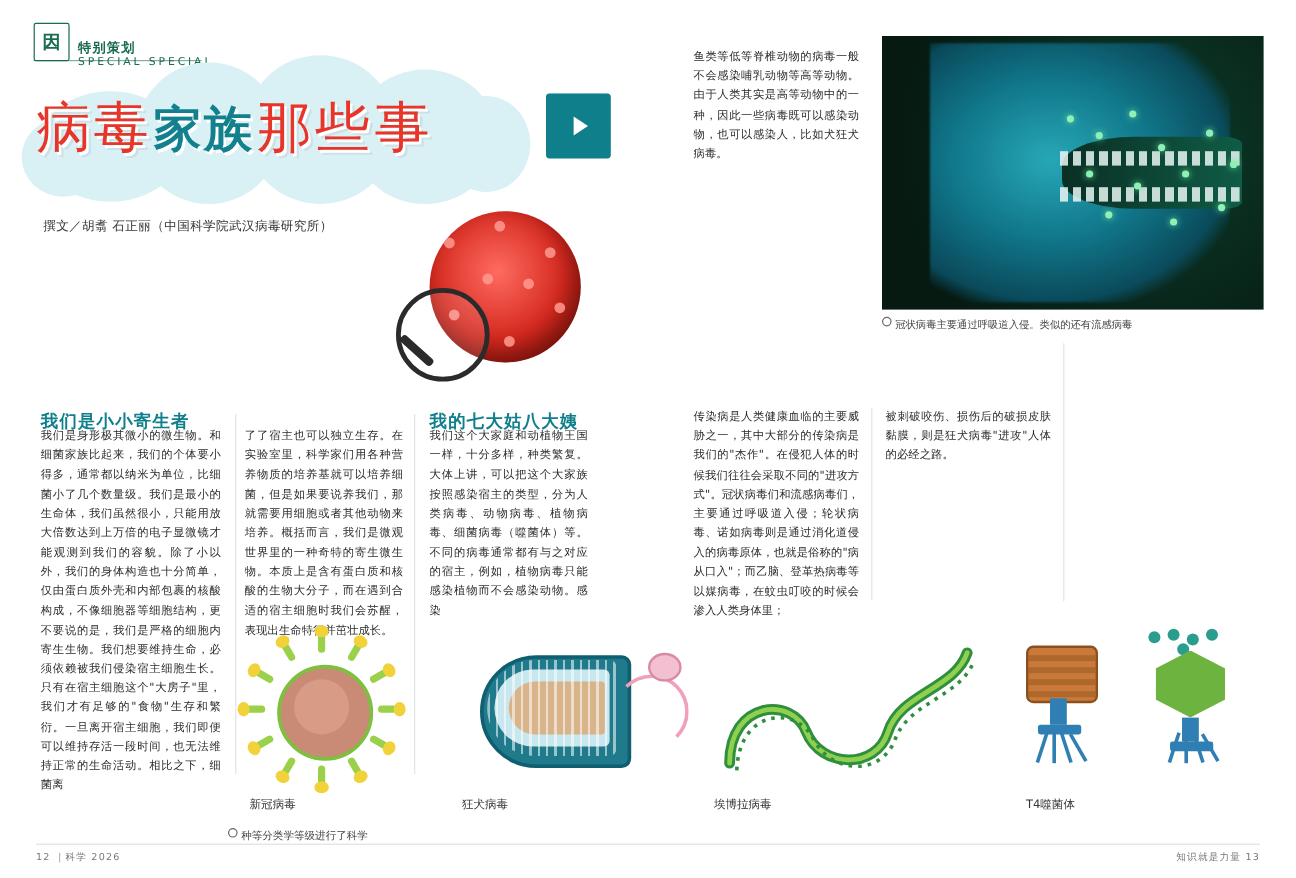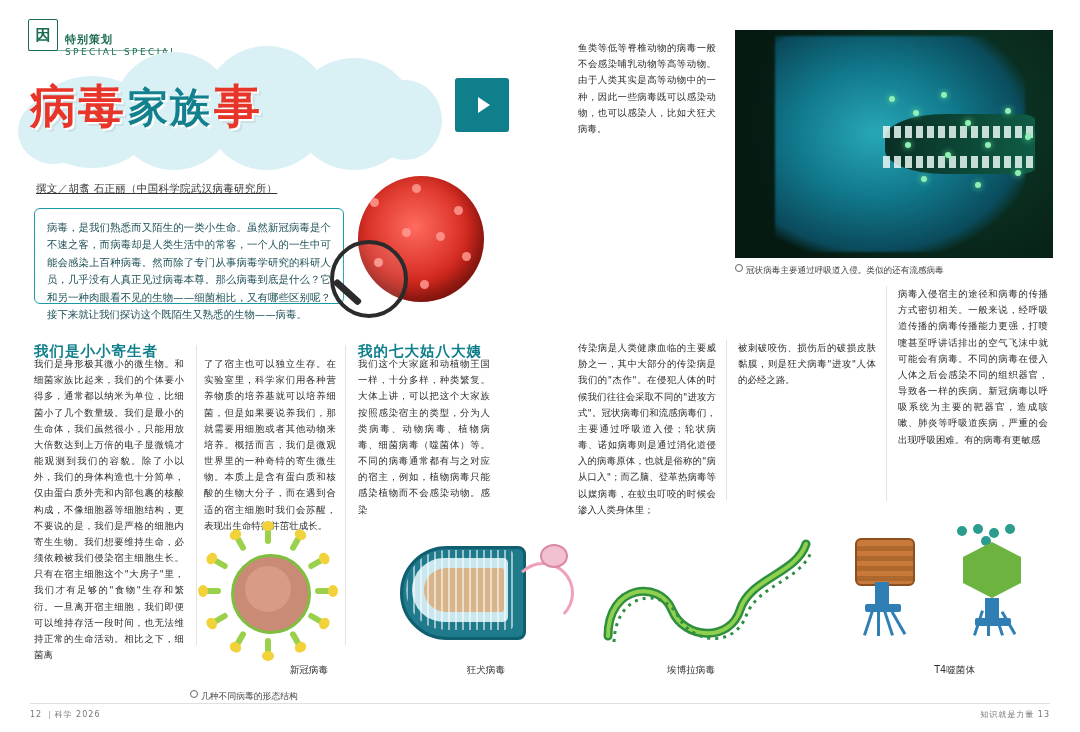--- a/index.html
+++ b/index.html
@@ -35,21 +35,21 @@
   .b4{left:276px;top:12px;width:120px;height:112px;}
   .b5{left:350px;top:34px;width:74px;height:80px;}
   .b6{left:0px;top:52px;width:70px;height:66px;}
 
   .title{
     position:absolute;left:30px;top:72px;width:420px;height:70px;
     display:flex;align-items:center;gap:2px;
     font-family:"DejaVu Sans","Liberation Sans",sans-serif;
   }
   .t-red{
-    font-size:46px;font-weight:bold;color:#e8352a;letter-spacing:2px;
+    font-size:46px;font-weight:normal;color:#e8352a;letter-spacing:2px;
     text-shadow:2px 2px 0 #ffffff, 4px 4px 0 rgba(0,0,0,.06);
   }
   .t-teal{
     font-size:40px;font-weight:bold;color:#13808e;letter-spacing:2px;
     text-shadow:2px 2px 0 #ffffff;
   }
   .qrbox{
     position:absolute;left:455px;top:78px;width:54px;height:54px;
     background:#0f7f8c;border-radius:3px;
     display:flex;align-items:center;justify-content:center;
@@ -62,21 +62,21 @@
     position:absolute;left:455px;top:78px;width:54px;height:54px;
     background:
       repeating-linear-gradient(90deg,#0f7f8c 0 3px,transparent 3px 6px),
       repeating-linear-gradient(0deg,#0f7f8c 0 3px,transparent 3px 6px);
     opacity:.25;border-radius:3px;
   }
 
   
   .byline{
     position:absolute;left:36px;top:182px;width:320px;
-    font-size:10.5px;color:#333;letter-spacing:.3px;text-decoration:underline;
+    font-size:10.5px;color:#333;letter-spacing:.3px;
   }
 
   
   .lead{
     position:absolute;left:34px;top:208px;width:310px;height:96px;
     border:1.2px solid #1a9aa8;border-radius:6px;
     padding:10px 12px;box-sizing:border-box;
     font-size:10.4px;line-height:1.68;color:#1d4f56;text-align:justify;
   }
 
@@ -127,21 +127,21 @@
     position:absolute;left:150px;top:84px;width:150px;height:60px;
     background:linear-gradient(90deg,#0a2f25,#0f5c46);
     border-radius:40% 10% 10% 40%;
   }
   .ph-teeth{position:absolute;left:148px;top:96px;width:150px;height:12px;background:repeating-linear-gradient(90deg,#e9f7f3 0 7px,transparent 7px 11px);opacity:.85;}
   .ph-teeth2{position:absolute;left:148px;top:126px;width:150px;height:12px;background:repeating-linear-gradient(90deg,#e9f7f3 0 7px,transparent 7px 11px);opacity:.85;}
   .ph-dots{position:absolute;left:150px;top:60px;width:170px;height:110px;}
   .ph-dots i{position:absolute;width:6px;height:6px;border-radius:50%;background:#8ef0b4;box-shadow:0 0 6px #6ce79c;}
 
   .cap-b{position:absolute;left:735px;top:264px;width:318px;font-size:8.6px;color:#444;line-height:1.5;}
-  .ill-cap{position:absolute;font-size:9.6px;color:#333;text-align:right;width:120px;}
+  .ill-cap{position:absolute;font-size:9.6px;color:#333;text-align:left;width:120px;}
 
   .corona{position:absolute;left:205px;top:528px;width:126px;height:126px;}
   .corona .core{position:absolute;left:26px;top:26px;width:74px;height:74px;border-radius:50%;background:#c98b76;border:3px solid #7fbf3f;}
   .corona .inner{position:absolute;left:40px;top:38px;width:46px;height:46px;border-radius:50%;background:#d79b86;}
   .corona .spike{position:absolute;width:6px;height:16px;background:#9bd04a;border-radius:3px;left:60px;top:0px;transform-origin:50% 63px;}
   .corona .spike::after{content:"";position:absolute;left:-3px;top:-7px;width:12px;height:10px;border-radius:50%;background:#f2d23a;}
 
   .rabies{position:absolute;left:400px;top:528px;width:170px;height:126px;}
   .rb-body{position:absolute;left:0px;top:18px;width:120px;height:88px;border-radius:60px 10px 10px 60px;background:#1f7a8c;border:3px solid #0f5f70;}
   .rb-in1{position:absolute;left:12px;top:30px;width:96px;height:64px;border-radius:40px 6px 6px 40px;background:#c9e7ee;}
@@ -193,31 +193,31 @@
     <div class="blob b1"></div>
       <div class="blob b2"></div>
       <div class="blob b3"></div>
     <div class="blob b4"></div>
       <div class="blob b5"></div>
       <div class="blob b6"></div>
   </div>
   <div class="title">
     <span class="t-red">病毒</span>
     <span class="t-teal">家族</span>
+    <span class="t-red">那些</span>
     <span class="t-red">事</span>
   </div>
 
   <div class="qrgrid"></div>
   <div class="qrbox">
     <span class="play"></span>
   </div>
 
   <div class="byline">撰文／胡翥  石正丽（中国科学院武汉病毒研究所）</div>
 
-  <div class="lead">病毒，是我们熟悉而又陌生的一类小生命。虽然新冠病毒是个不速之客，而病毒却是人类生活中的常客，一个人的一生中可能会感染上百种病毒。然而除了专门从事病毒学研究的科研人员，几乎没有人真正见过病毒本尊。那么病毒到底是什么？它和另一种肉眼看不见的生物——细菌相比，又有哪些区别呢？接下来就让我们探访这个既陌生又熟悉的生物——病毒。</div>
 
   <div class="virus-photo">
     <i class="spk" style="left:12px;top:22px"></i>
       <i class="spk" style="left:54px;top:8px"></i>
     <i class="spk" style="left:96px;top:30px"></i>
       <i class="spk" style="left:104px;top:76px"></i>
     <i class="spk" style="left:62px;top:104px"></i>
       <i class="spk" style="left:16px;top:82px"></i>
     <i class="spk" style="left:44px;top:52px"></i>
       <i class="spk" style="left:78px;top:56px"></i>
@@ -233,21 +233,20 @@
 
   <div class="col" style="left:204px;top:356px;width:132px">了了宿主也可以独立生存。在实验室里，科学家们用各种营养物质的培养基就可以培养细菌，但是如果要说养我们，那就需要用细胞或者其他动物来培养。概括而言，我们是微观世界里的一种奇特的寄生微生物。本质上是含有蛋白质和核酸的生物大分子，而在遇到合适的宿主细胞时我们会苏醒，表现出生命特征并茁壮成长。</div>
 
   <h2 class="h2" style="left:358px;top:330px">我的七大姑八大姨</h2>
   <div class="col" style="left:578px;top:40px;width:138px">鱼类等低等脊椎动物的病毒一般不会感染哺乳动物等高等动物。由于人类其实是高等动物中的一种，因此一些病毒既可以感染动物，也可以感染人，比如犬狂犬病毒。</div>
 
   <div class="col" style="left:358px;top:356px;width:132px">我们这个大家庭和动植物王国一样，十分多样，种类繁复。大体上讲，可以把这个大家族按照感染宿主的类型，分为人类病毒、动物病毒、植物病毒、细菌病毒（噬菌体）等。不同的病毒通常都有与之对应的宿主，例如，植物病毒只能感染植物而不会感染动物。感染</div>
 
   <div class="col" style="left:578px;top:340px;width:138px">传染病是人类健康血临的主要威胁之一，其中大部分的传染病是我们的"杰作"。在侵犯人体的时候我们往往会采取不同的"进攻方式"。冠状病毒们和流感病毒们，主要通过呼吸道入侵；轮状病毒、诺如病毒则是通过消化道侵入的病毒原体，也就是俗称的"病从口入"；而乙脑、登革热病毒等以媒病毒，在蚊虫叮咬的时候会渗入人类身体里；</div>
   <div class="col" style="left:738px;top:340px;width:138px">被刺破咬伤、损伤后的破损皮肤黏膜，则是狂犬病毒"进攻"人体的必经之路。</div>
-  <div class="col" style="left:898px;top:286px;width:150px">病毒入侵宿主的途径和病毒的传播方式密切相关。一般来说，经呼吸道传播的病毒传播能力更强，打喷嚏甚至呼讲话排出的空气飞沫中就可能会有病毒。不同的病毒在侵入人体之后会感染不同的组织器官，导致各一样的疾病。新冠病毒以呼吸系统为主要的靶器官，造成咳嗽、肺炎等呼吸道疾病，严重的会出现呼吸困难。有的病毒有更敏感</div>
 
   <div class="vline" style="left:726px;top:340px;height:160px"></div>
   <div class="vline" style="left:886px;top:286px;height:215px"></div>
 
   <div class="photo-mouth">
     <div class="ph-head"></div>
     <div class="ph-throat"></div>
     <div class="ph-teeth"></div>
     <div class="ph-teeth2"></div>
     <div class="ph-dots">
@@ -331,21 +330,21 @@
     <div class="ph-gneck"></div>
       <div class="ph-gplate"></div>
     <div class="ph-leg" style="left:132px;transform:rotate(18deg)"></div>
     <div class="ph-leg" style="left:142px;transform:rotate(0deg)"></div>
     <div class="ph-leg" style="left:152px;transform:rotate(-18deg)"></div>
     <div class="ph-leg" style="left:162px;transform:rotate(-30deg)"></div>
   </div>
   <div class="ill-cap" style="left:855px;top:664px">T4噬菌体</div>
 
   <div class="cap-c">
-    <span class="cap-dot"></span><span>几种不同病毒的形态结构</span>
+    <span class="cap-dot"></span><span>种等分类学等级进行了科学</span>
   </div>
 
   <div class="foot-rule"></div>
   <div class="foot-l">
     <span>12</span>
     <span>｜科学 2026</span>
   </div>
   <div class="foot-r">
     <span>知识就是力量</span>
     <span>13</span>

